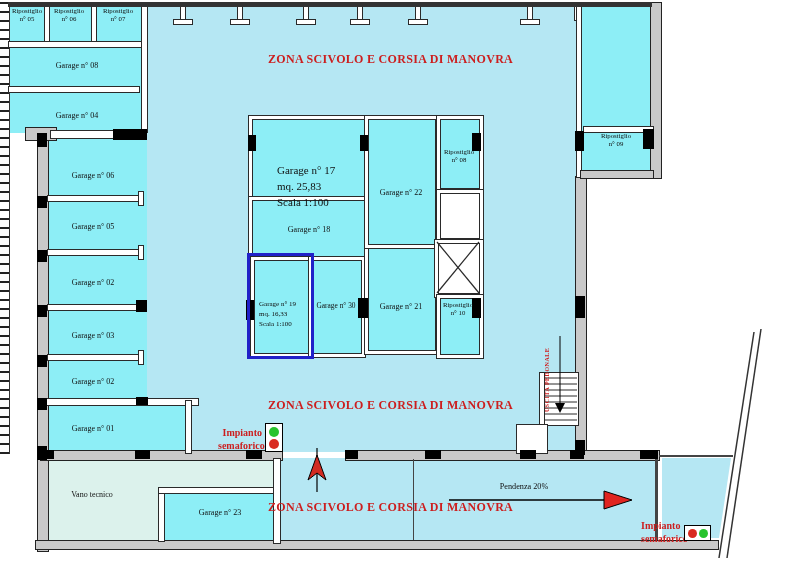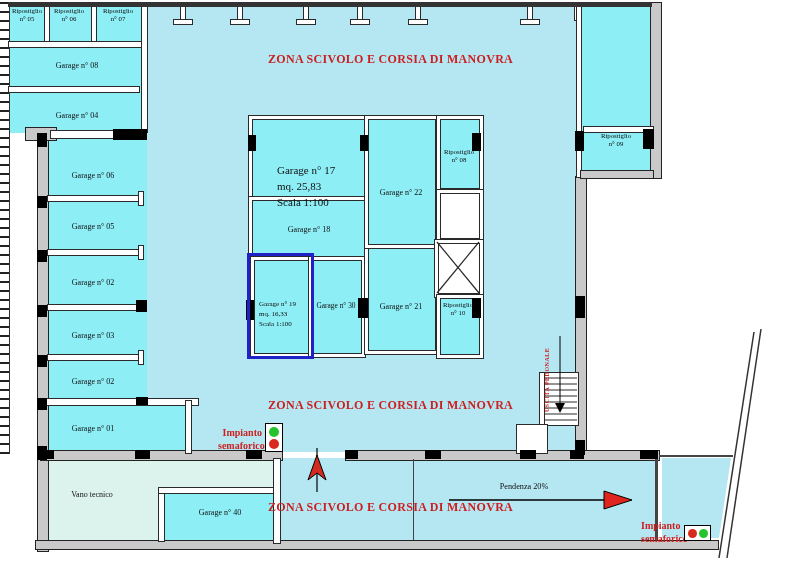--- a/index.html
+++ b/index.html
@@ -235,21 +235,21 @@
   </div>
   <div class="lbl small" style="left:436px;top:301px;width:44px;">
     <div>Ripostiglio</div>
       <div>n° 10</div>
   </div>
   <div class="lbl small" style="left:585px;top:132px;width:62px;">
     <div>Ripostiglio</div>
       <div>n° 09</div>
   </div>
 
-  <div class="lbl" style="left:170px;top:508px;width:100px;">Garage n° 40</div>
+  <div class="lbl" style="left:170px;top:508px;width:100px;">Garage n° 23</div>
   <div class="lbl" style="left:42px;top:490px;width:100px;">Vano tecnico</div>
   <div class="lbl" style="left:474px;top:482px;width:100px;font-size:8.2px;">Pendenza 20%</div>
 
   <div class="lbl right redlbl" style="left:218px;top:426px;width:44px;">
     <div>Impianto</div>
       <div>semaforico</div>
   </div>
   <div class="lbl left redlbl" style="left:641px;top:519px;width:44px;">
     <div>Impianto</div>
       <div>semaforico</div>

